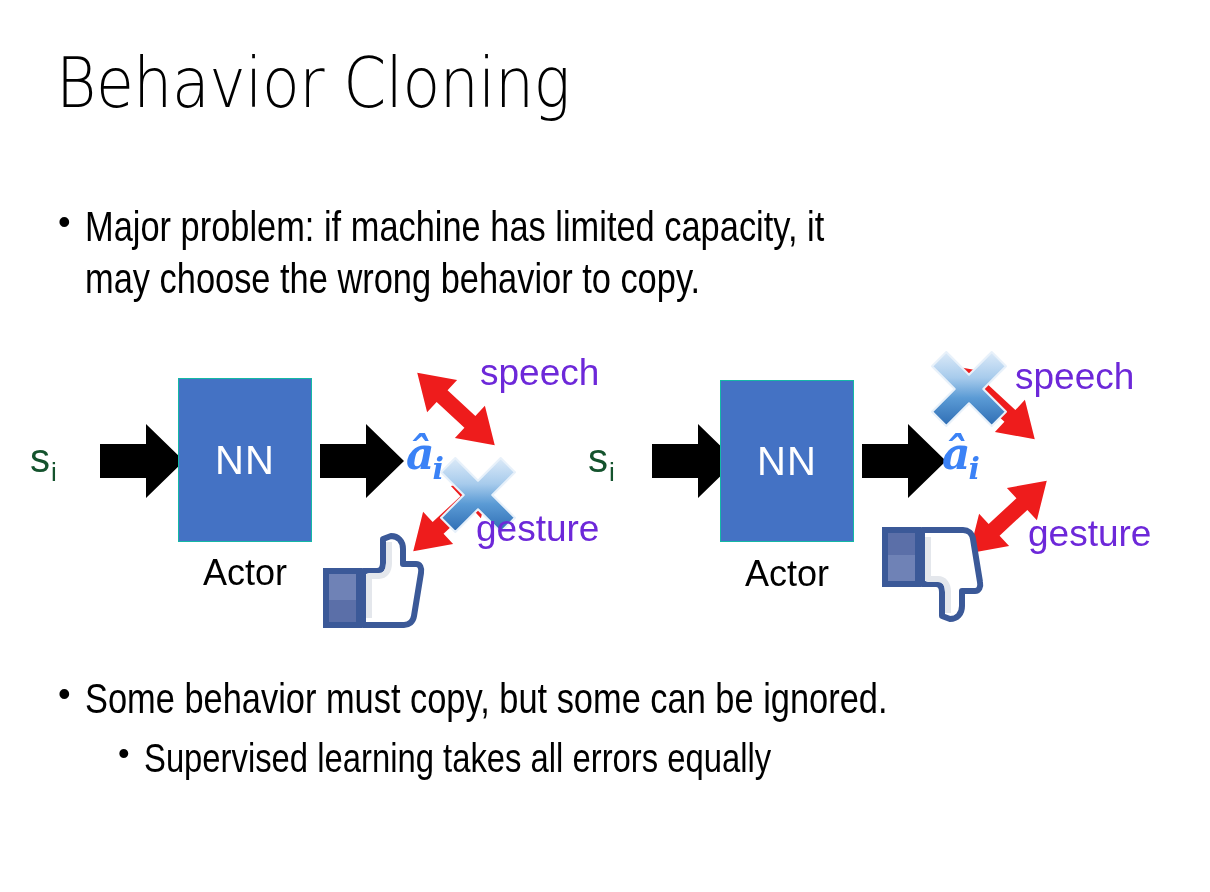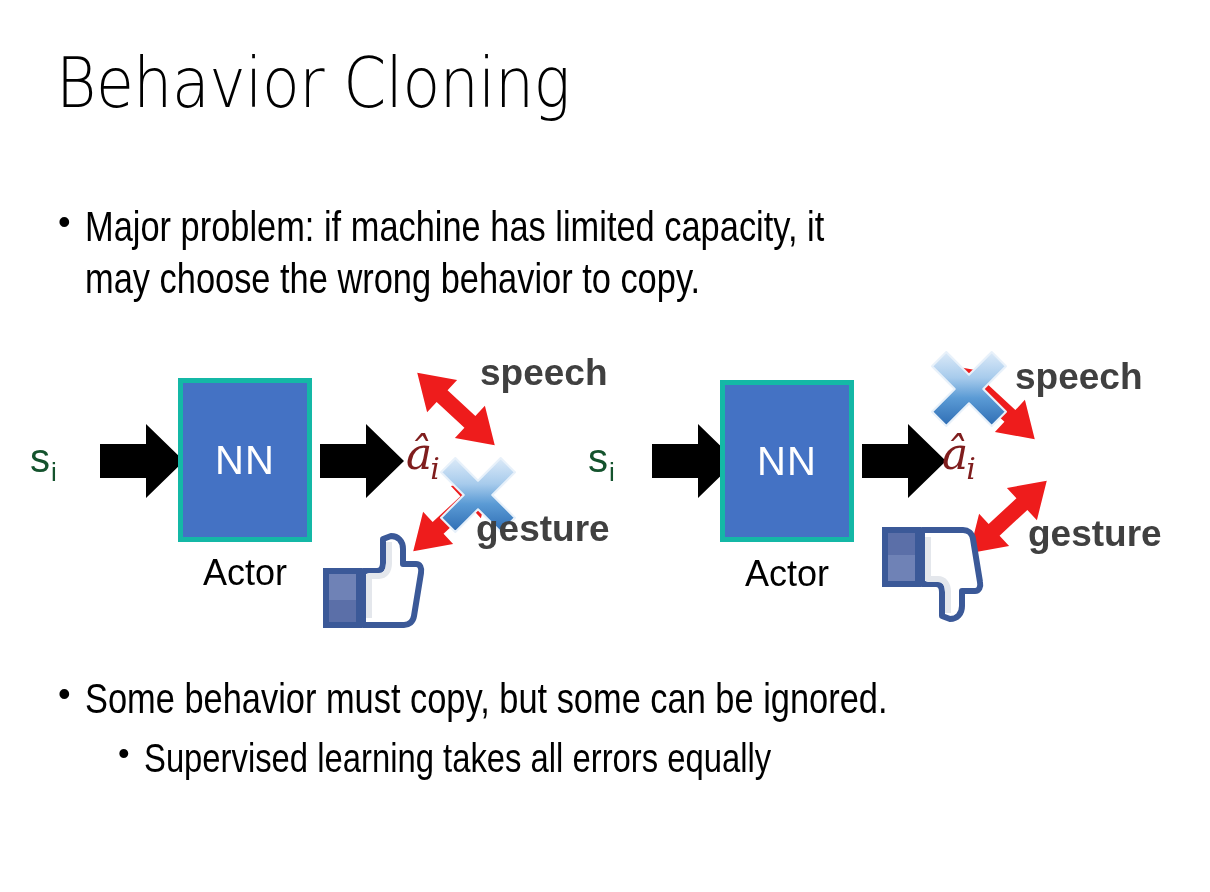--- a/index.html
+++ b/index.html
@@ -100,21 +100,21 @@
   .state-label .sub {
     font-size: 26px;
     vertical-align: sub;
     margin-left: 1px;
   }
 
   
   .nn-box {
     position: absolute;
     background: #4472C4;
-    border: 5px solid #14b8a6;
+    border: 1px solid #14b8a6;
     box-sizing: border-box;
     display: flex;
     align-items: center;
     justify-content: center;
   }
   .nn-box .nn-text {
     color: #ffffff;
     font-family: "Liberation Sans", sans-serif;
     font-size: 40px;
     line-height: 1;
@@ -135,40 +135,40 @@
     text-align: center;
     line-height: 1;
   }
 
   
   .action-label {
     position: absolute;
     font-family: "DejaVu Serif", serif;
     font-style: italic;
     font-size: 44px;
-    color: #7f1d1d;
+    color: #3b82f6;
     line-height: 1;
     white-space: nowrap;
+    font-weight: bold;
   }
   .action-label .sub {
     font-size: 30px;
     font-style: italic;
     vertical-align: sub;
     margin-left: -2px;
   }
 
   
   .out-label {
     position: absolute;
     font-family: "Liberation Sans", sans-serif;
     font-size: 37px;
-    color: #404040;
+    color: #6d28d9;
     line-height: 1;
     white-space: nowrap;
-    font-weight: bold;
   }
 
   
   .red-arrow { position: absolute; }
 
   
   .blue-x { position: absolute; }
 
   
   .thumb { position: absolute; }

